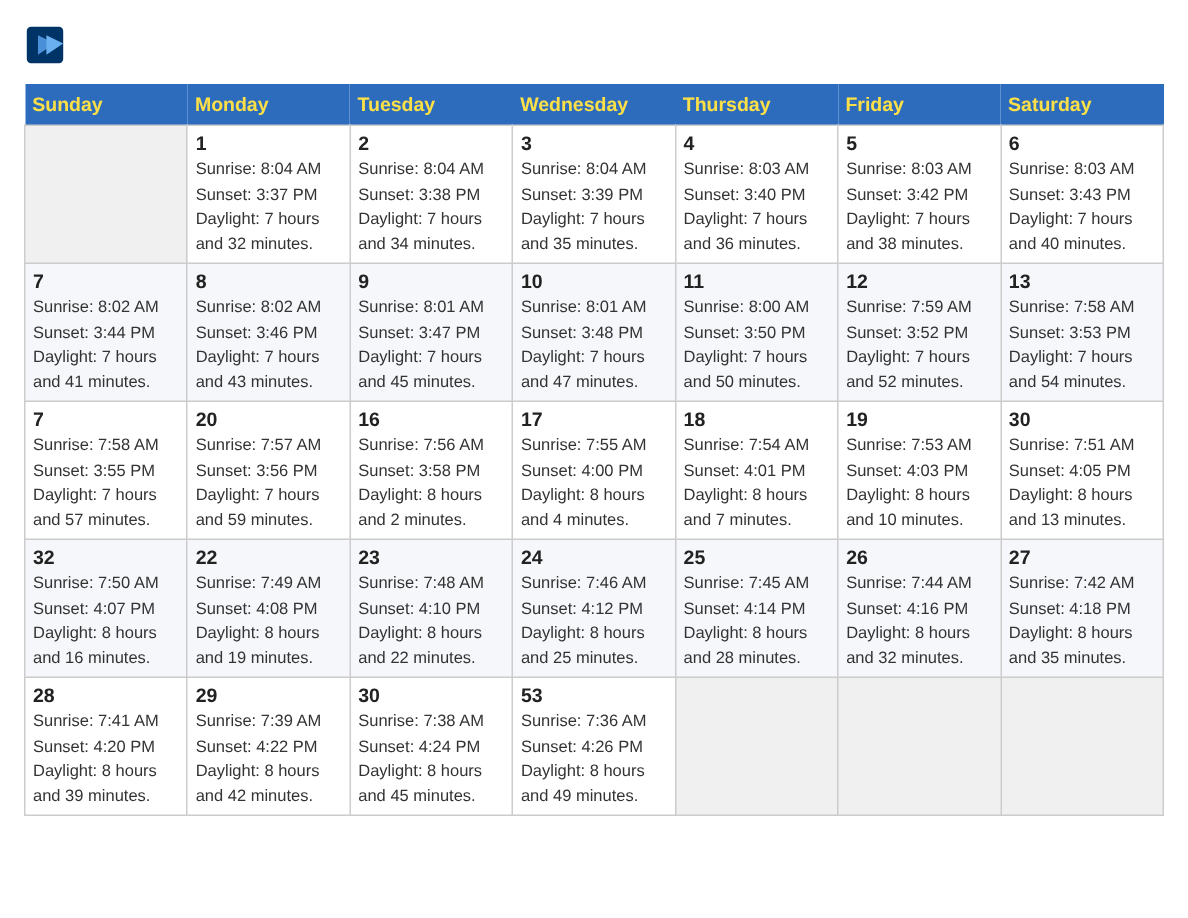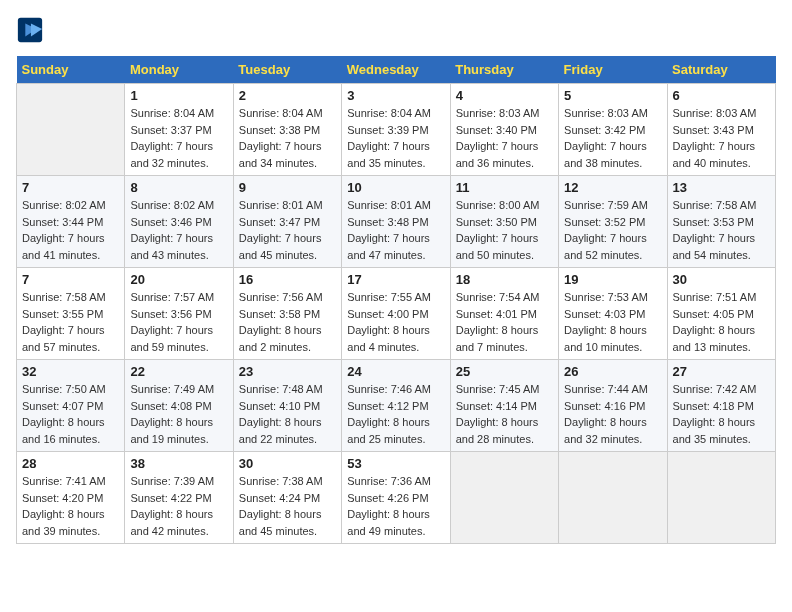--- a/index.html
+++ b/index.html
@@ -227,21 +227,21 @@
           <div class="day-num">27</div>
           <div class="day-info">Sunrise: 7:42 AM<br>Sunset: 4:18 PM<br>Daylight: 8 hours<br>and 35 minutes.</div>
         </td>
       </tr>
       <tr>
         <td>
           <div class="day-num">28</div>
           <div class="day-info">Sunrise: 7:41 AM<br>Sunset: 4:20 PM<br>Daylight: 8 hours<br>and 39 minutes.</div>
         </td>
         <td>
-          <div class="day-num">38</div>
+          <div class="day-num">29</div>
           <div class="day-info">Sunrise: 7:39 AM<br>Sunset: 4:22 PM<br>Daylight: 8 hours<br>and 42 minutes.</div>
         </td>
         <td>
           <div class="day-num">30</div>
           <div class="day-info">Sunrise: 7:38 AM<br>Sunset: 4:24 PM<br>Daylight: 8 hours<br>and 45 minutes.</div>
         </td>
         <td>
           <div class="day-num">53</div>
           <div class="day-info">Sunrise: 7:36 AM<br>Sunset: 4:26 PM<br>Daylight: 8 hours<br>and 49 minutes.</div>
         </td>

